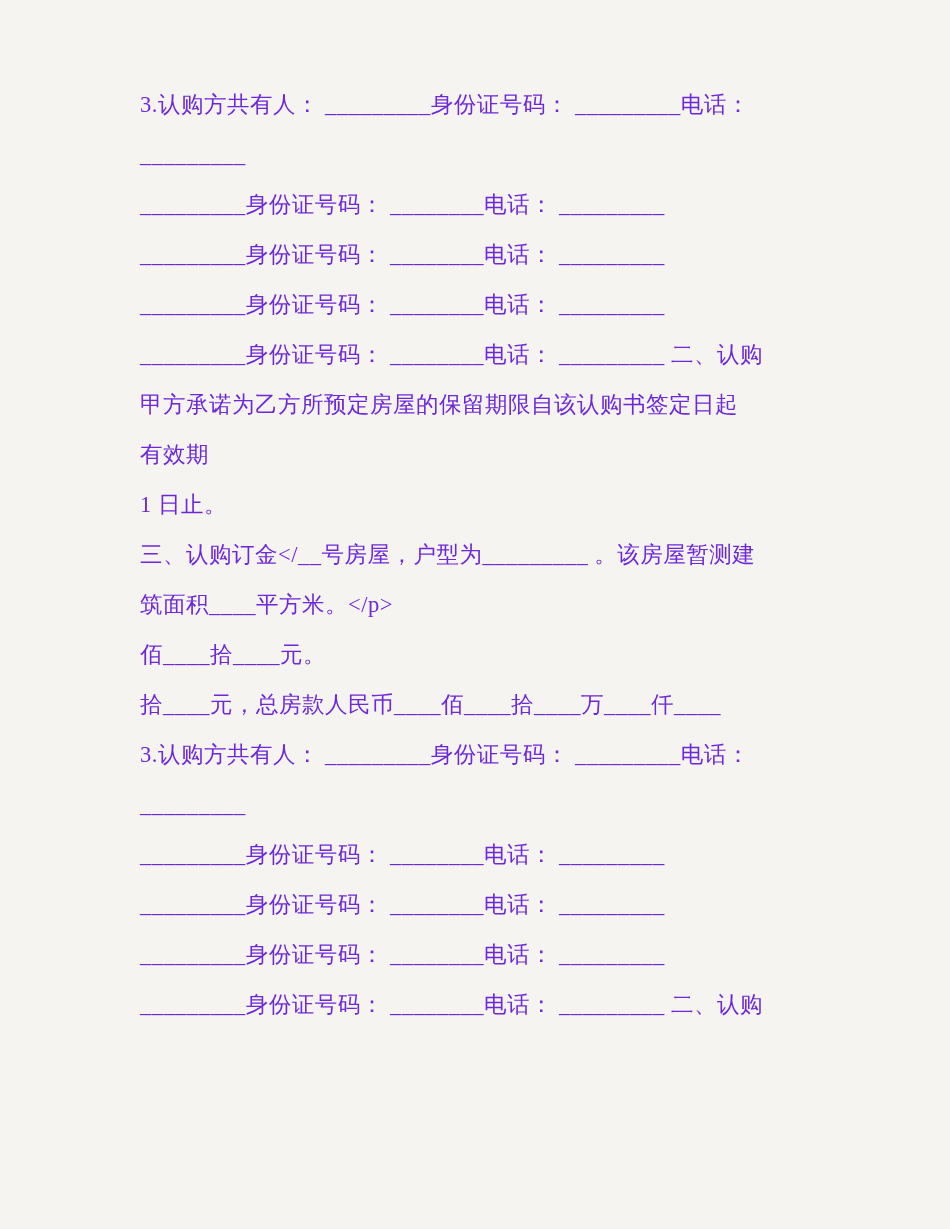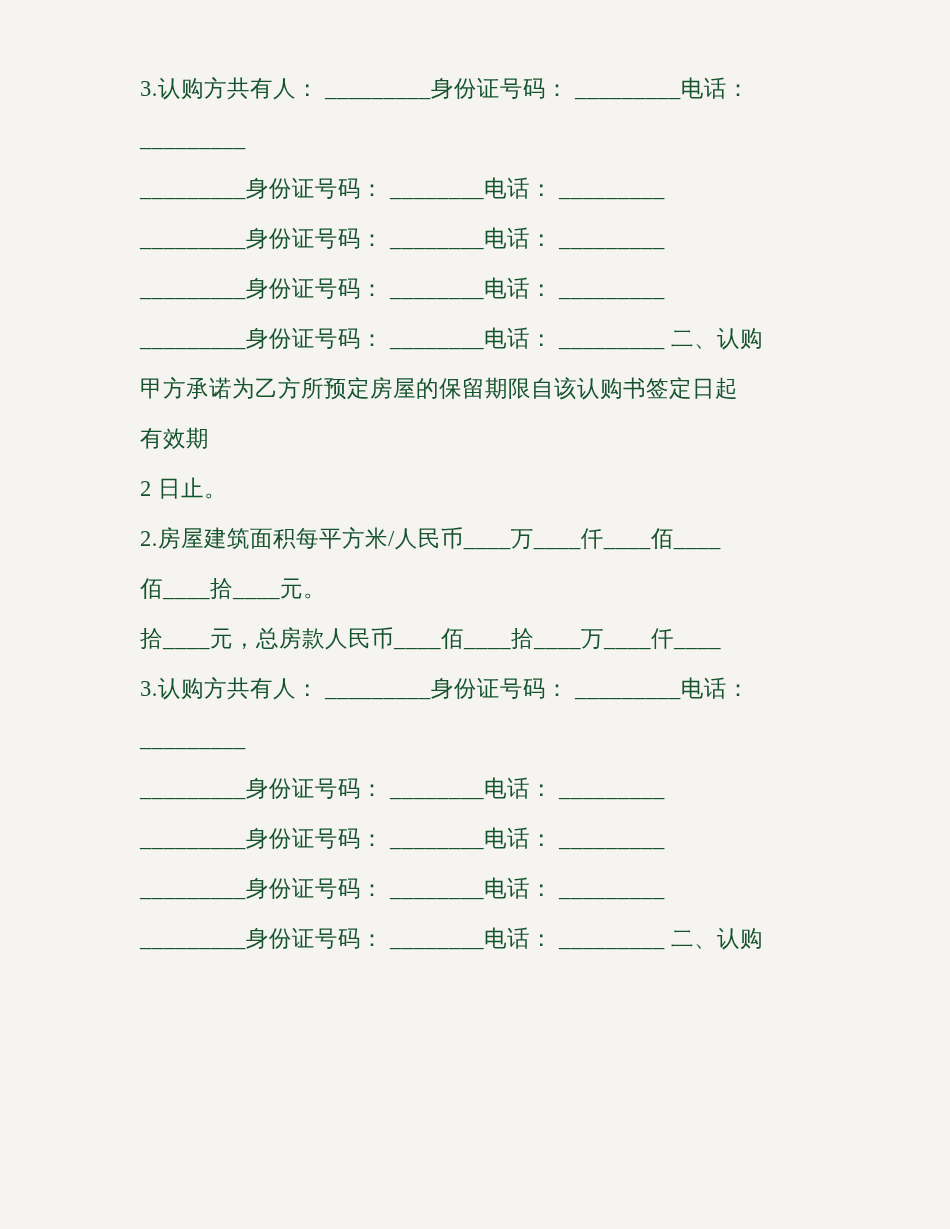--- a/index.html
+++ b/index.html
@@ -10,22 +10,22 @@
     width: 950px;
     height: 1229px;
     background: #f5f4f0;
     font-family: "Liberation Serif", "DejaVu Serif", serif;
     overflow: hidden;
   }
   .page {
     box-sizing: border-box;
     width: 950px;
     height: 1229px;
-    padding: 64px 138px 0 140px;
-    color: #14532d;
+    padding: 80px 138px 0 140px;
+    color: #6d28d9;
   }
   .doc-line {
     margin: 0;
     font-size: 22.5px;
     line-height: 50px;
     letter-spacing: 0.5px;
     white-space: pre-wrap;
     font-weight: 500;
   }
 </style>
@@ -34,22 +34,23 @@
 
 <div class="page">
   <p class="doc-line">3.认购方共有人： _________身份证号码： _________电话：</p>
   <p class="doc-line">_________</p>
   <p class="doc-line">_________身份证号码： ________电话： _________</p>
   <p class="doc-line">_________身份证号码： ________电话： _________</p>
   <p class="doc-line">_________身份证号码： ________电话： _________</p>
   <p class="doc-line">_________身份证号码： ________电话： _________ 二、认购</p>
   <p class="doc-line">甲方承诺为乙方所预定房屋的保留期限自该认购书签定日起</p>
   <p class="doc-line">有效期</p>
-  <p class="doc-line">2 日止。</p>
-  <p class="doc-line">2.房屋建筑面积每平方米/人民币____万____仟____佰____</p>
+  <p class="doc-line">1 日止。</p>
+  <p class="doc-line">三、认购订金&lt;/__号房屋，户型为_________ 。该房屋暂测建</p>
+  <p class="doc-line">筑面积____平方米。&lt;/p&gt;</p>
   <p class="doc-line">佰____拾____元。</p>
   <p class="doc-line">拾____元，总房款人民币____佰____拾____万____仟____</p>
   <p class="doc-line">3.认购方共有人： _________身份证号码： _________电话：</p>
   <p class="doc-line">_________</p>
   <p class="doc-line">_________身份证号码： ________电话： _________</p>
   <p class="doc-line">_________身份证号码： ________电话： _________</p>
   <p class="doc-line">_________身份证号码： ________电话： _________</p>
   <p class="doc-line">_________身份证号码： ________电话： _________ 二、认购</p>
 </div>
 

